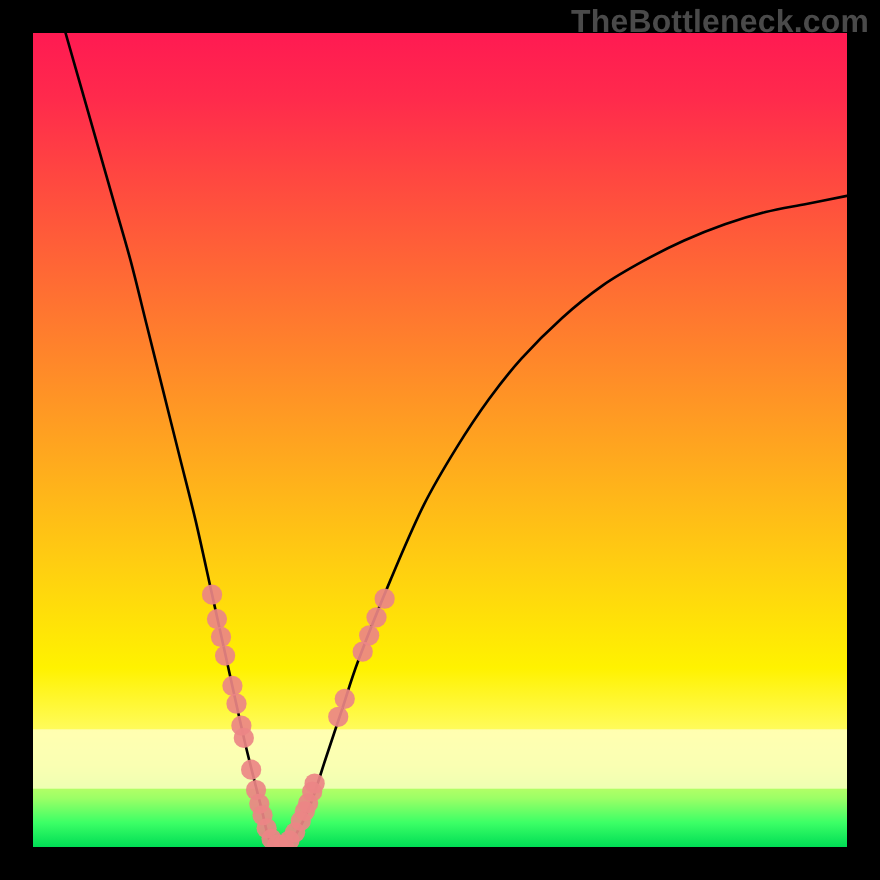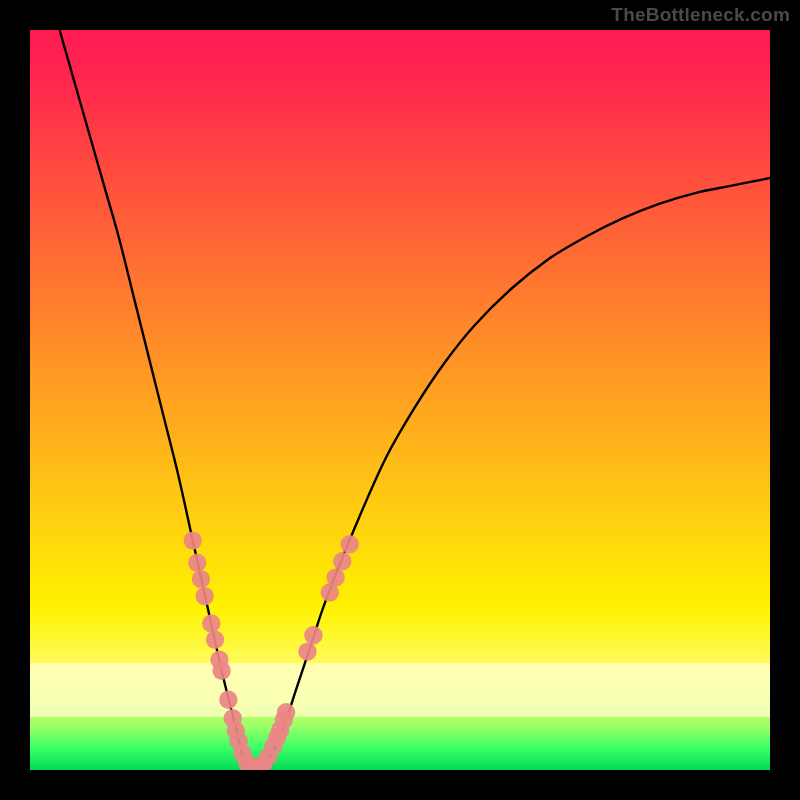--- a/index.html
+++ b/index.html
@@ -43,21 +43,21 @@
       #9cff66 94%,
       #3cff66 97%,
       #00dd55 100%
     );
   }
   .attribution {
     position: absolute;
     top: 4px;
     right: 10px;
     color: #4a4a4a;
-    font-size: 19px;
+    font-size: 29px;
     font-weight: 600;
     letter-spacing: 0.2px;
     user-select: none;
   }
   svg.curve {
     position: absolute;
     inset: 0;
   }
   .band {
     position: absolute;

